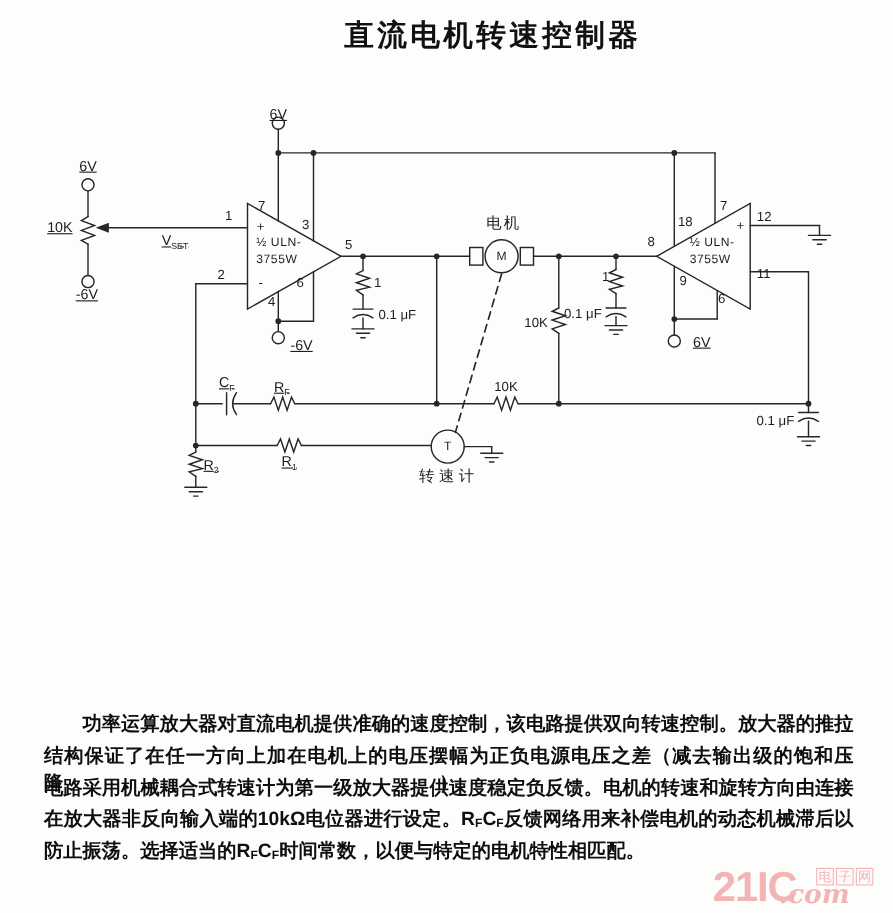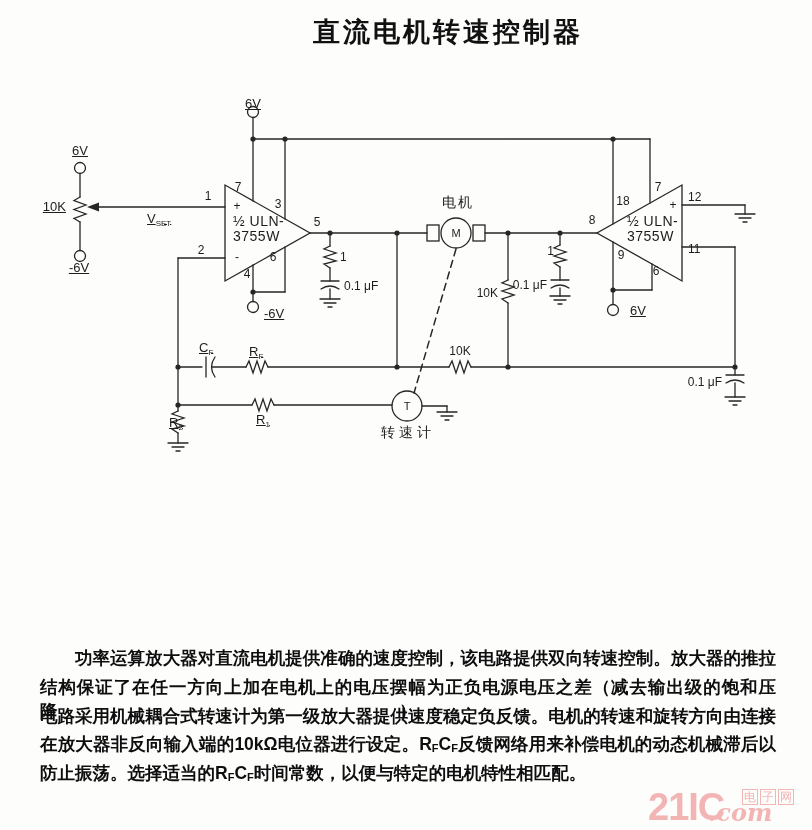--- a/index.html
+++ b/index.html
@@ -8,21 +8,21 @@
   .title{position:absolute;left:0;top:14px;width:100%;text-align:center;padding-left:84px;box-sizing:border-box;
          font-size:27px;font-weight:bold;letter-spacing:3px;color:#111;}
   svg.circ{position:absolute;left:0;top:0;}
   .lbl{position:absolute;font-size:12px;color:#1d1d1d;white-space:nowrap;line-height:13px;}
   .c{transform:translateX(-50%);}
   .r{transform:translateX(-100%);}
   .f13{font-size:13px;text-decoration:underline;}
   .f14{font-size:14px;}
   .f11{font-size:11px;}
   .sub{font-size:8px;vertical-align:-3px;letter-spacing:0;}
-  .ampname{line-height:15px;font-size:14px;letter-spacing:0.5px;}
+  .ampname{line-height:15px;font-size:11px;letter-spacing:0.5px;}
   .cjk{letter-spacing:2px;}
   .tachlbl{letter-spacing:4px;}
   .para{position:absolute;left:40px;top:646px;width:736px;color:#0e0e0e;font-weight:600;font-size:17.5px;}
   .pl{height:28.8px;text-align:justify;text-align-last:justify;}
   .pl.first{text-indent:2em;}
   .pl.last{text-align:left;text-align-last:left;}
   .fsub{font-size:11px;vertical-align:-2px;}
   .wm{position:absolute;left:648px;top:788px;width:164px;height:42px;color:#f3b4b4;}
   .wm-brand{position:absolute;left:0;top:-2px;font-size:38px;font-weight:bold;letter-spacing:-1px;}
   .wm-cn{position:absolute;left:94px;top:1px;display:flex;gap:2px;}
@@ -230,21 +230,21 @@
     <div>3755W</div>
   </div>
   <span class="lbl f13" style="left:630px;top:304px">6V</span>
 
   <span class="lbl r" style="left:722px;top:376px">0.1 μF</span>
 
   <span class="lbl f13" style="left:199px;top:341px"><span>C</span><span class="sub">F</span></span>
   <span class="lbl f13" style="left:249px;top:345px"><span>R</span><span class="sub">F</span></span>
   <span class="lbl c" style="left:460px;top:345px">10K</span>
   <span class="lbl f13" style="left:256px;top:413px"><span>R</span><span class="sub">1</span></span>
-  <span class="lbl f13" style="left:169px;top:416px"><span>R</span><span class="sub">2</span></span>
+  <span class="lbl f13" style="left:185px;top:416px"><span>R</span><span class="sub">2</span></span>
 
   <span class="lbl c f11" style="left:407px;top:400px">T</span>
   <span class="lbl c f14 tachlbl" style="left:408px;top:426px">转速计</span>
 
 
   <div class="para">
     <div class="pl first">功率运算放大器对直流电机提供准确的速度控制，该电路提供双向转速控制。放大器的推拉</div>
     <div class="pl">结构保证了在任一方向上加在电机上的电压摆幅为正负电源电压之差（减去输出级的饱和压降）。</div>
     <div class="pl">电路采用机械耦合式转速计为第一级放大器提供速度稳定负反馈。电机的转速和旋转方向由连接</div>
     <div class="pl"><span>在放大器非反向输入端的10kΩ电位器进行设定。</span><span>R</span><span class="fsub">F</span><span>C</span><span class="fsub">F</span><span>反馈网络用来补偿电机的动态机械滞后以</span></div>

